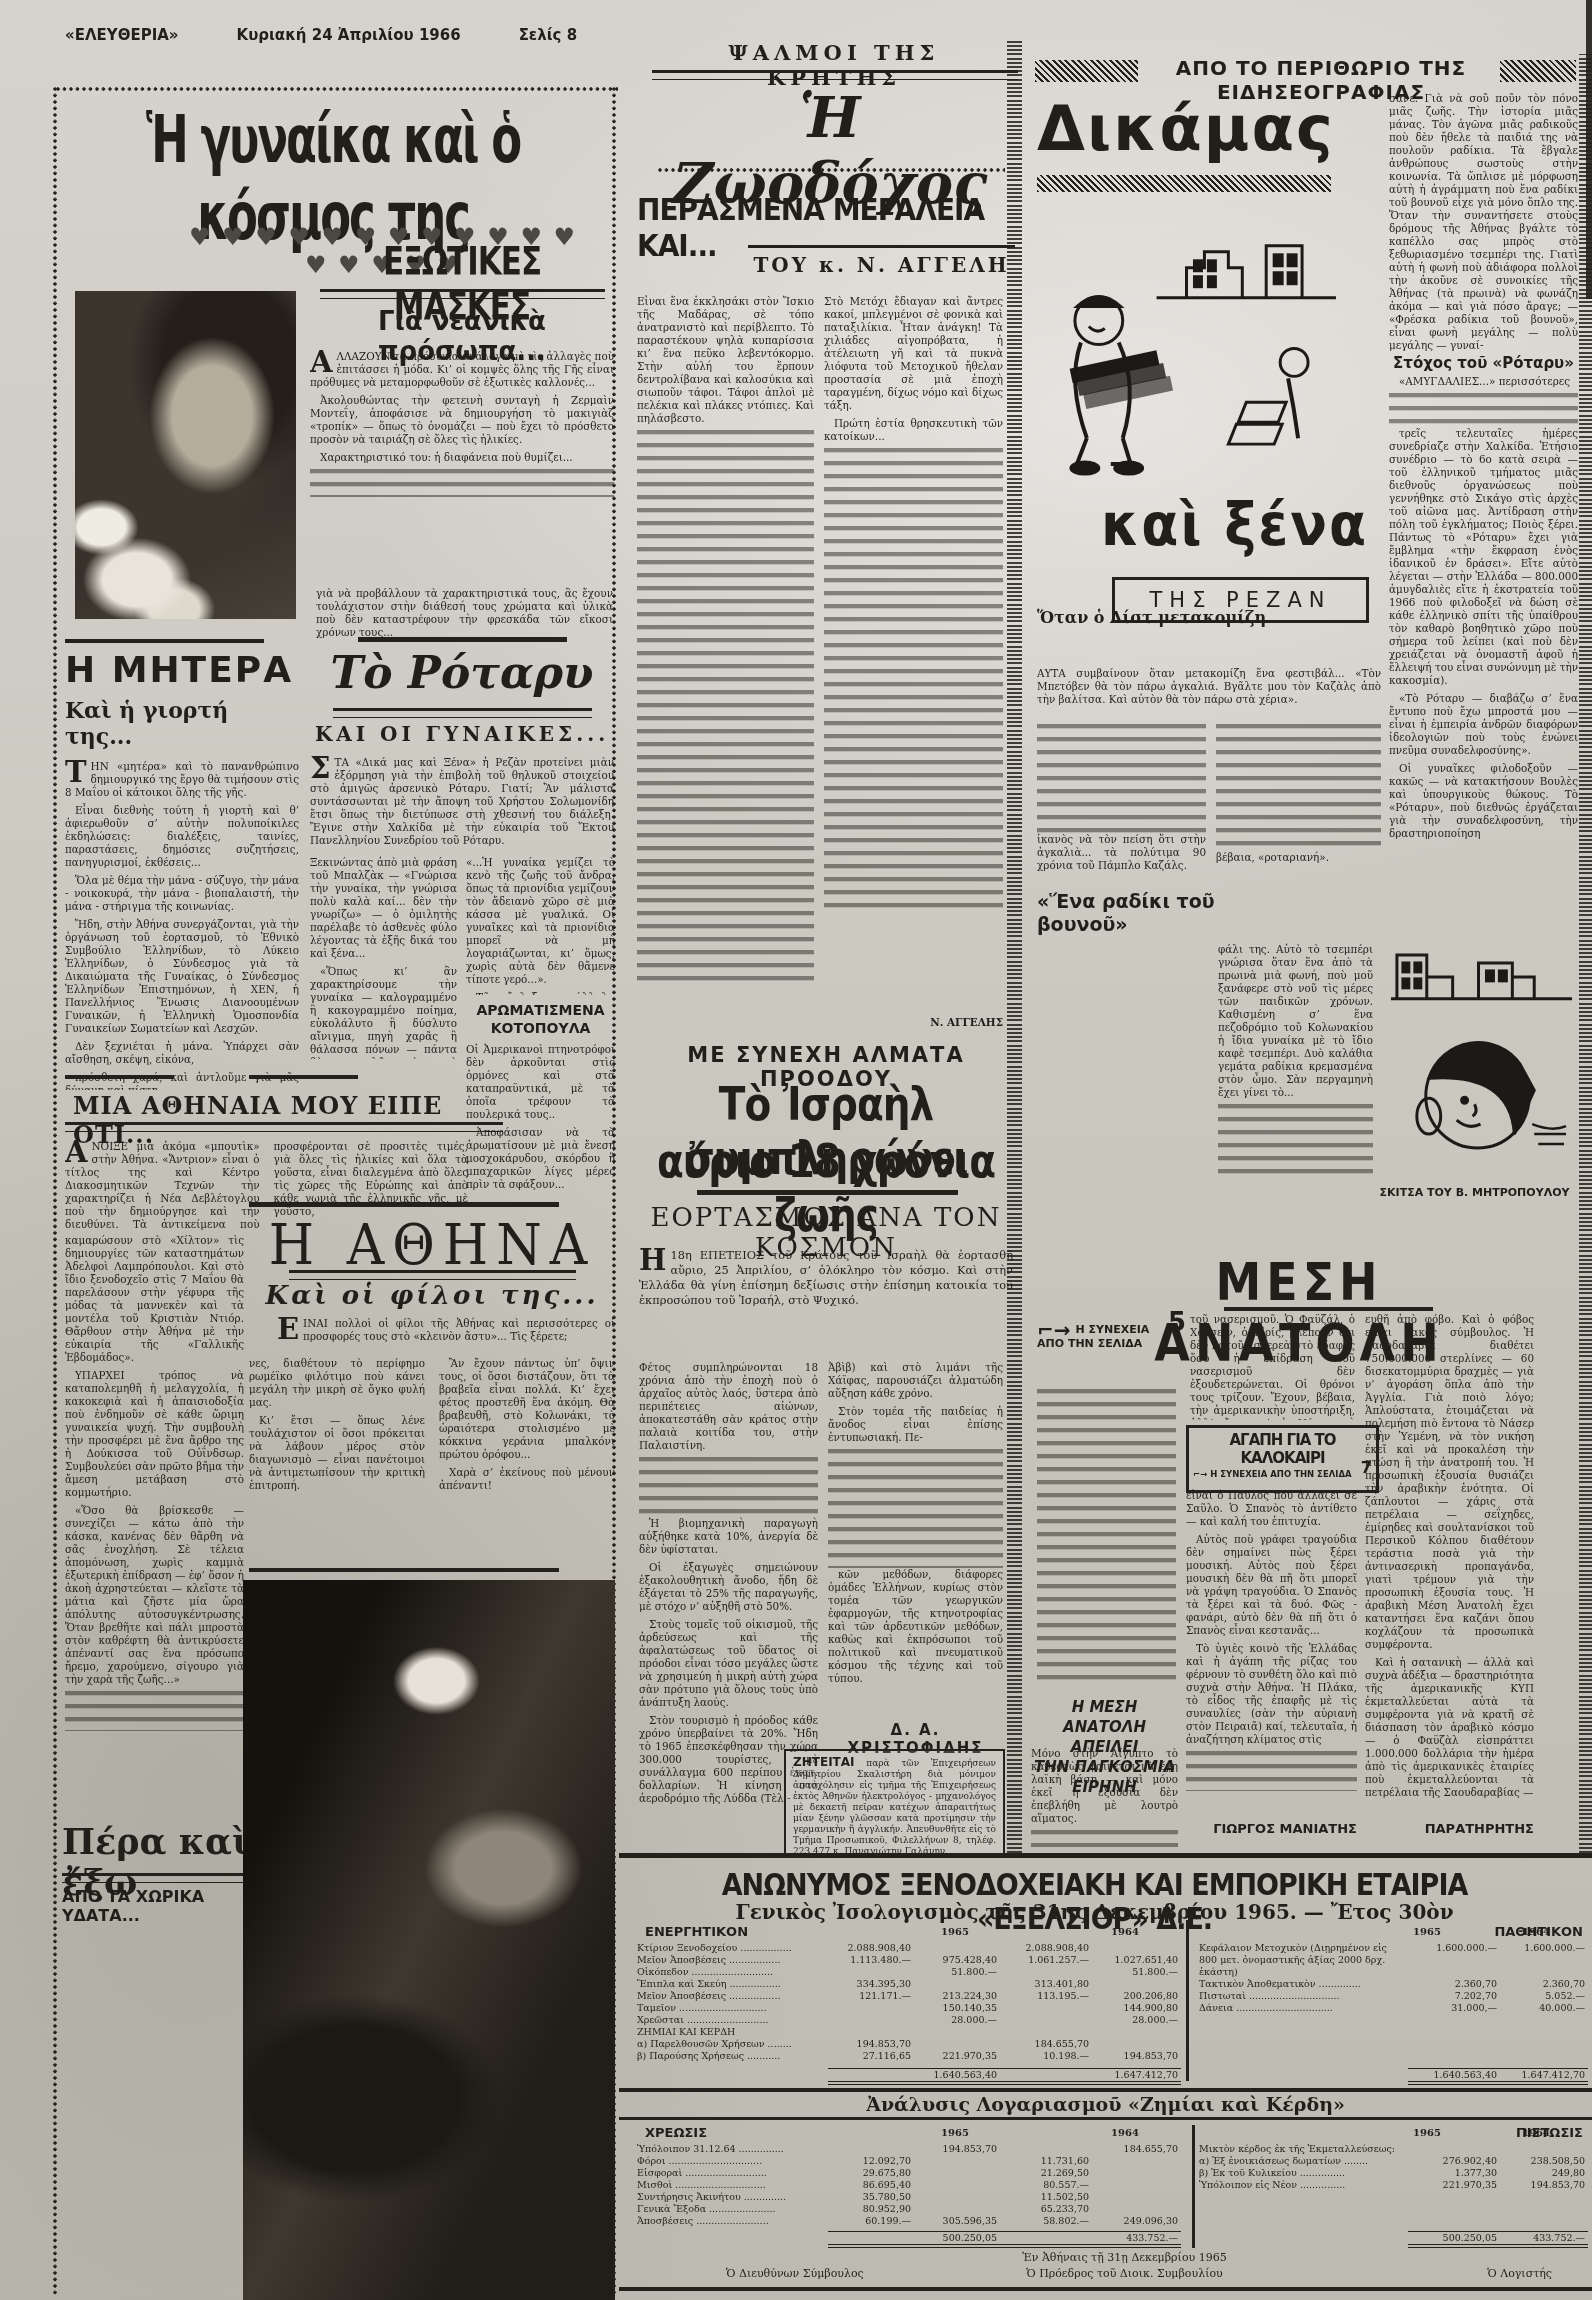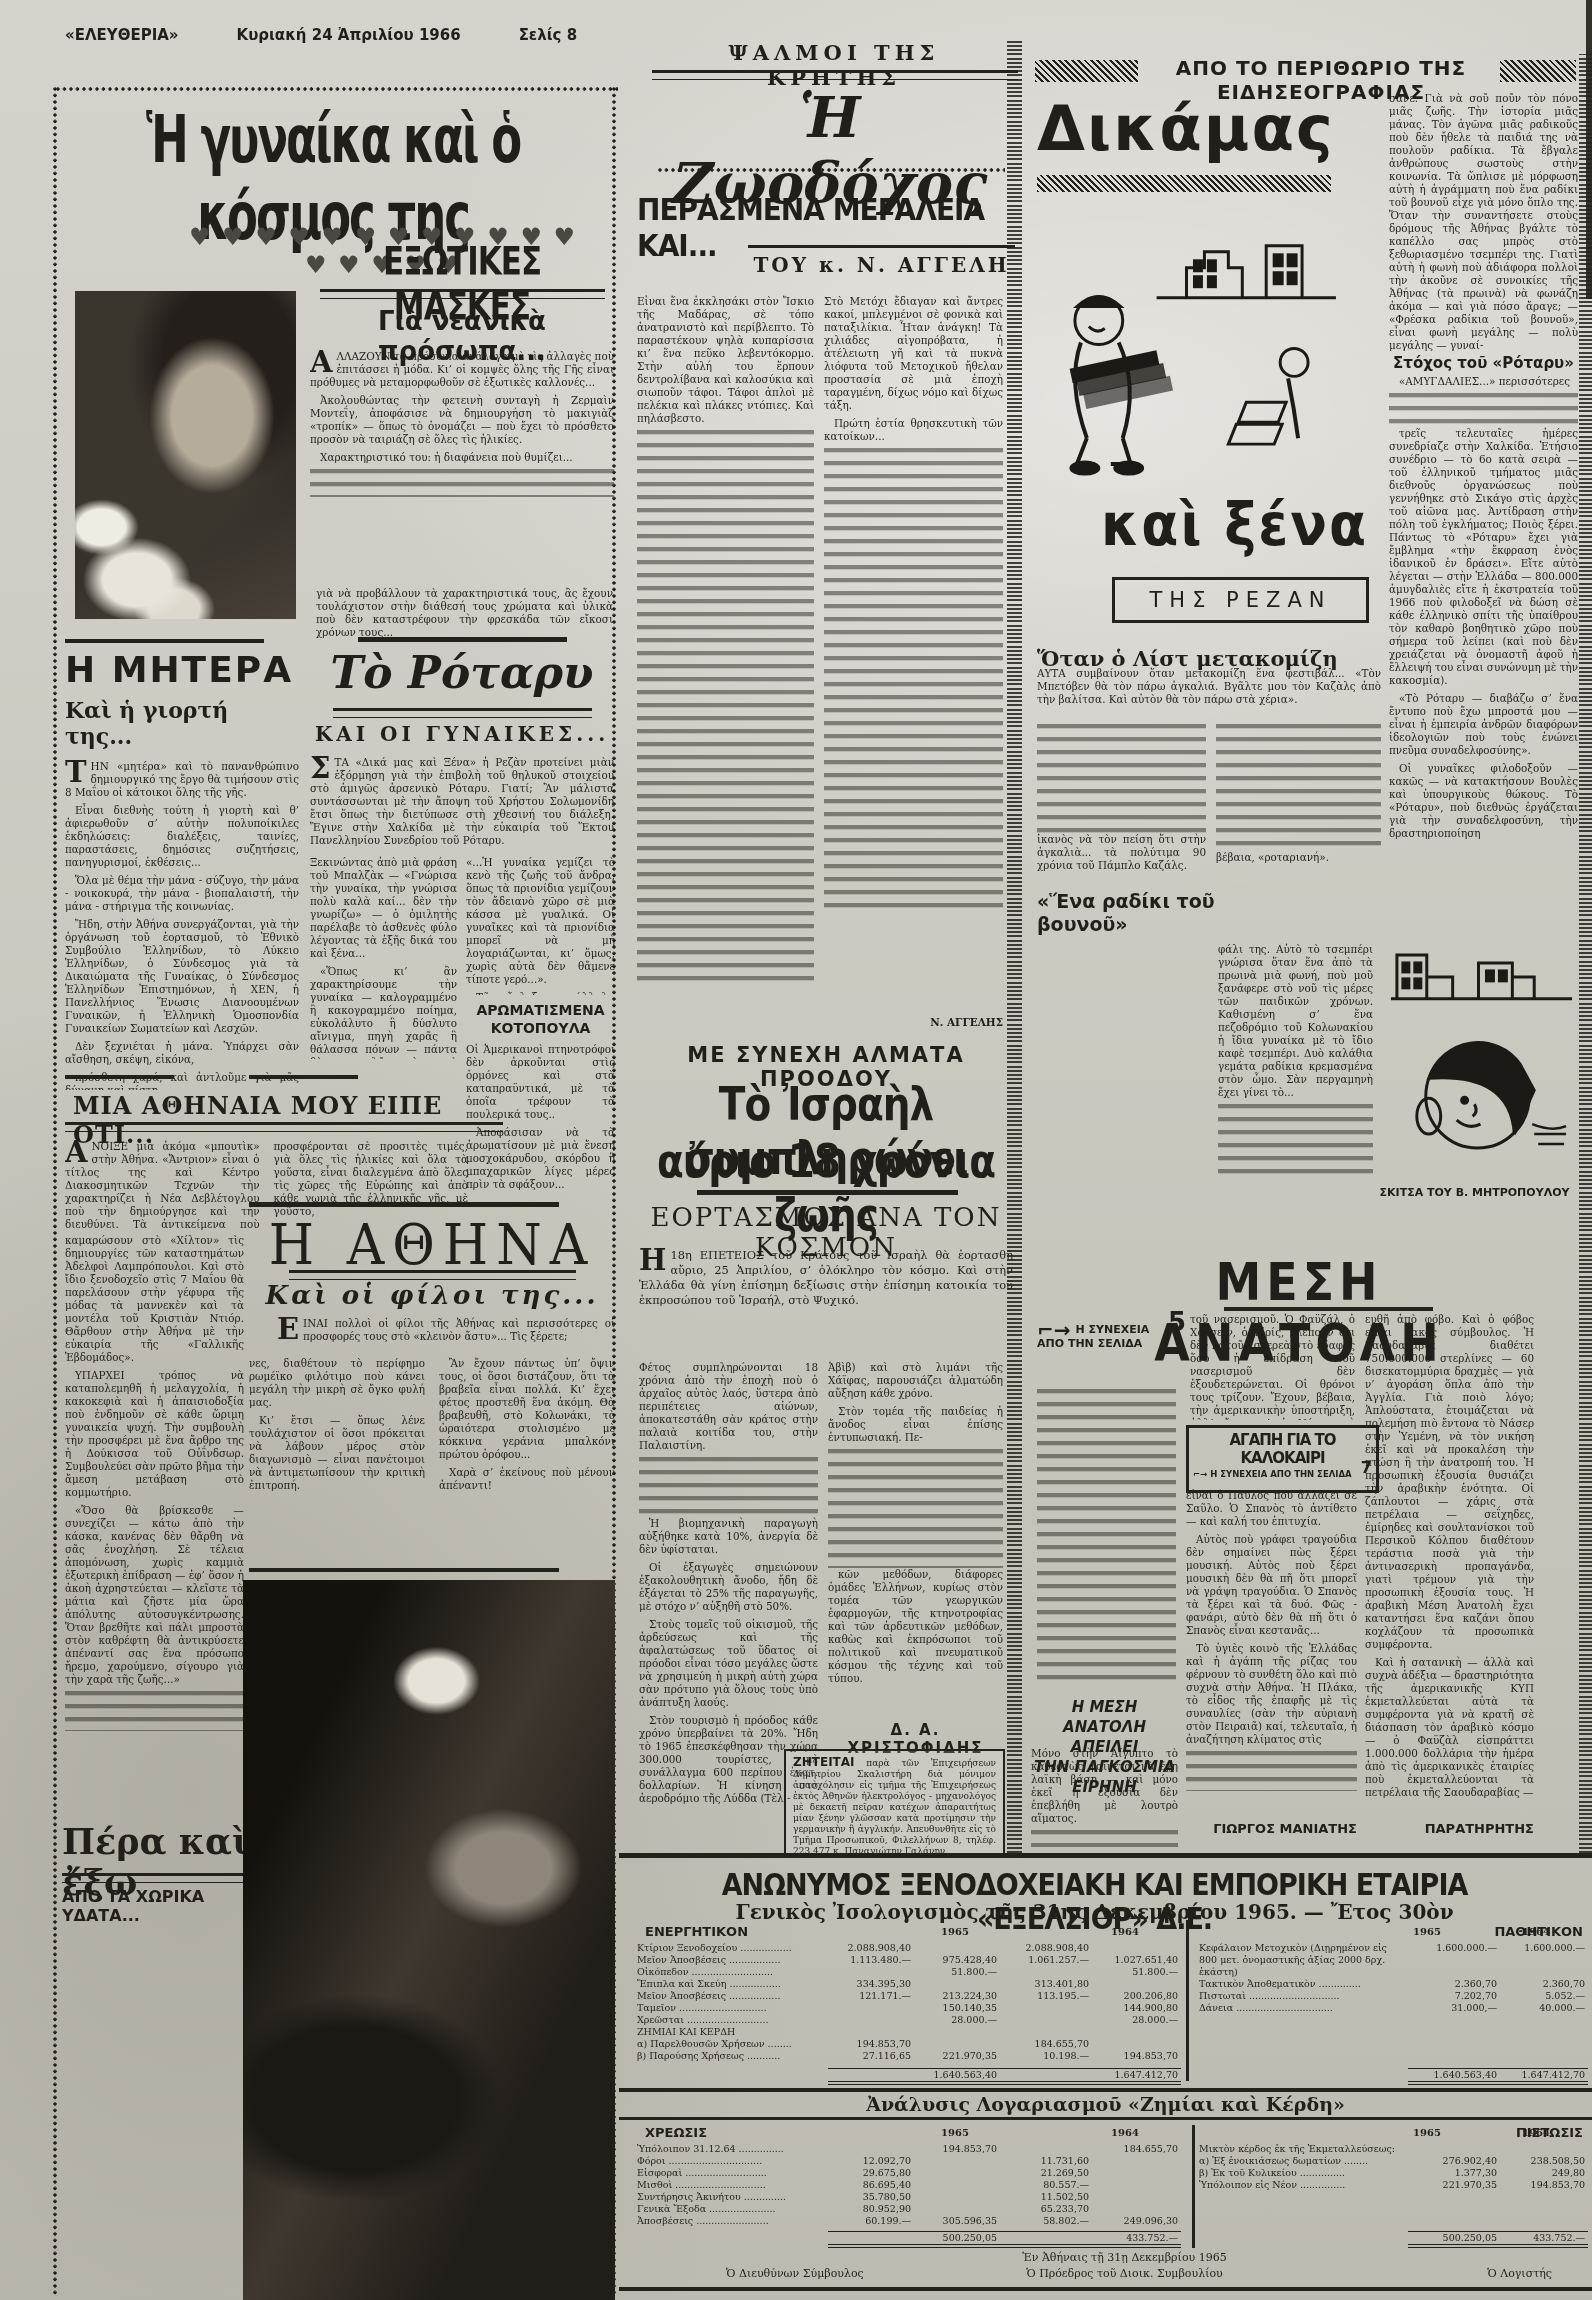--- a/index.html
+++ b/index.html
@@ -237,21 +237,21 @@
     <div class="gk" style="height:34px"></div>
     <p>τρεῖς τελευταῖες ἡμέρες συνεδρίαζε στὴν Χαλκίδα. Ἐτήσιο συνέδριο — τὸ 6ο κατὰ σειρὰ — τοῦ ἑλληνικοῦ τμήματος μιᾶς διεθνοῦς ὀργανώσεως ποὺ γεννήθηκε στὸ Σικάγο στὶς ἀρχὲς τοῦ αἰῶνα μας. Ἀντίδραση στὴν πόλη τοῦ ἐγκλήματος; Ποιὸς ξέρει. Πάντως τὸ «Ρόταρυ» ἔχει γιὰ ἔμβλημα «τὴν ἔκφραση ἑνὸς ἰδανικοῦ ἐν δράσει». Εἴτε αὐτὸ λέγεται — στὴν Ἑλλάδα — 800.000 ἀμυγδαλιὲς εἴτε ἡ ἐκστρατεία τοῦ 1966 ποὺ φιλοδοξεῖ νὰ δώση σὲ κάθε ἑλληνικὸ σπίτι τῆς ὑπαίθρου τὸν καθαρὸ βοηθητικὸ χῶρο ποὺ σήμερα τοῦ λείπει (καὶ ποὺ δὲν χρειάζεται νὰ ὀνομαστῆ ἀφοῦ ἡ ἔλλειψή του εἶναι συνώνυμη μὲ τὴν κακοσμία).</p>
     <p>«Τὸ Ρόταρυ — διαβάζω σ’ ἕνα ἔντυπο ποὺ ἔχω μπροστά μου — εἶναι ἡ ἐμπειρία ἀνδρῶν διαφόρων ἰδεολογιῶν ποὺ τοὺς ἑνώνει πνεῦμα συναδελφοσύνης».</p>
     <p>Οἱ γυναῖκες φιλοδοξοῦν — κακῶς — νὰ κατακτήσουν Βουλὲς καὶ ὑπουργικοὺς θώκους. Τὸ «Ρόταρυ», ποὺ διεθνῶς ἐργάζεται γιὰ τὴν συναδελφοσύνη, τὴν δραστηριοποίηση</p>
   </div>
 
   <div class="abs sans b ctr" style="left:1090px;top:490px;width:289px;font-size:54px;letter-spacing:2px;transform:scaleY(1.1);transform-origin:top center">καὶ ξένα</div>
   <div class="abs ctr" style="left:1112px;top:577px;width:251px;height:40px;border:3px solid #23211c;line-height:40px">
     <span class="sans" style="font-size:21px;letter-spacing:7px">ΤΗΣ ΡΕΖΑΝ</span>
   </div>
-  <div class="abs b" style="left:1037px;top:646px;width:344px;font-size:21px">Ὅταν ὁ Λίστ μετακομίζη</div>
+  <div class="abs b" style="left:1037px;top:608px;width:344px;font-size:16px">Ὅταν ὁ Λίστ μετακομίζη</div>
   <div class="abs bt" style="left:1037px;top:667px;width:344px;height:54px">ΑΥΤΑ συμβαίνουν ὅταν μετακομίζη ἕνα φεστιβάλ... «Τὸν Μπετόβεν θὰ τὸν πάρω ἀγκαλιά. Βγᾶλτε μου τὸν Καζὰλς ἀπὸ τὴν βαλίτσα. Καὶ αὐτὸν θὰ τὸν πάρω στὰ χέρια».</div>
   <div class="abs bt" style="left:1037px;top:724px;width:169px;height:157px">
     <div class="gk" style="height:109px"></div>
     <p class="ni">ἱκανὸς νὰ τὸν πείση ὅτι στὴν ἀγκαλιὰ... τὰ πολύτιμα 90 χρόνια τοῦ Πάμπλο Καζάλς.</p>
   </div>
   <div class="abs bt" style="left:1216px;top:724px;width:165px;height:147px">
     <div class="gk" style="height:127px"></div>
     <p class="ni">βέβαια, «ροταριανή».</p>
   </div>
 

